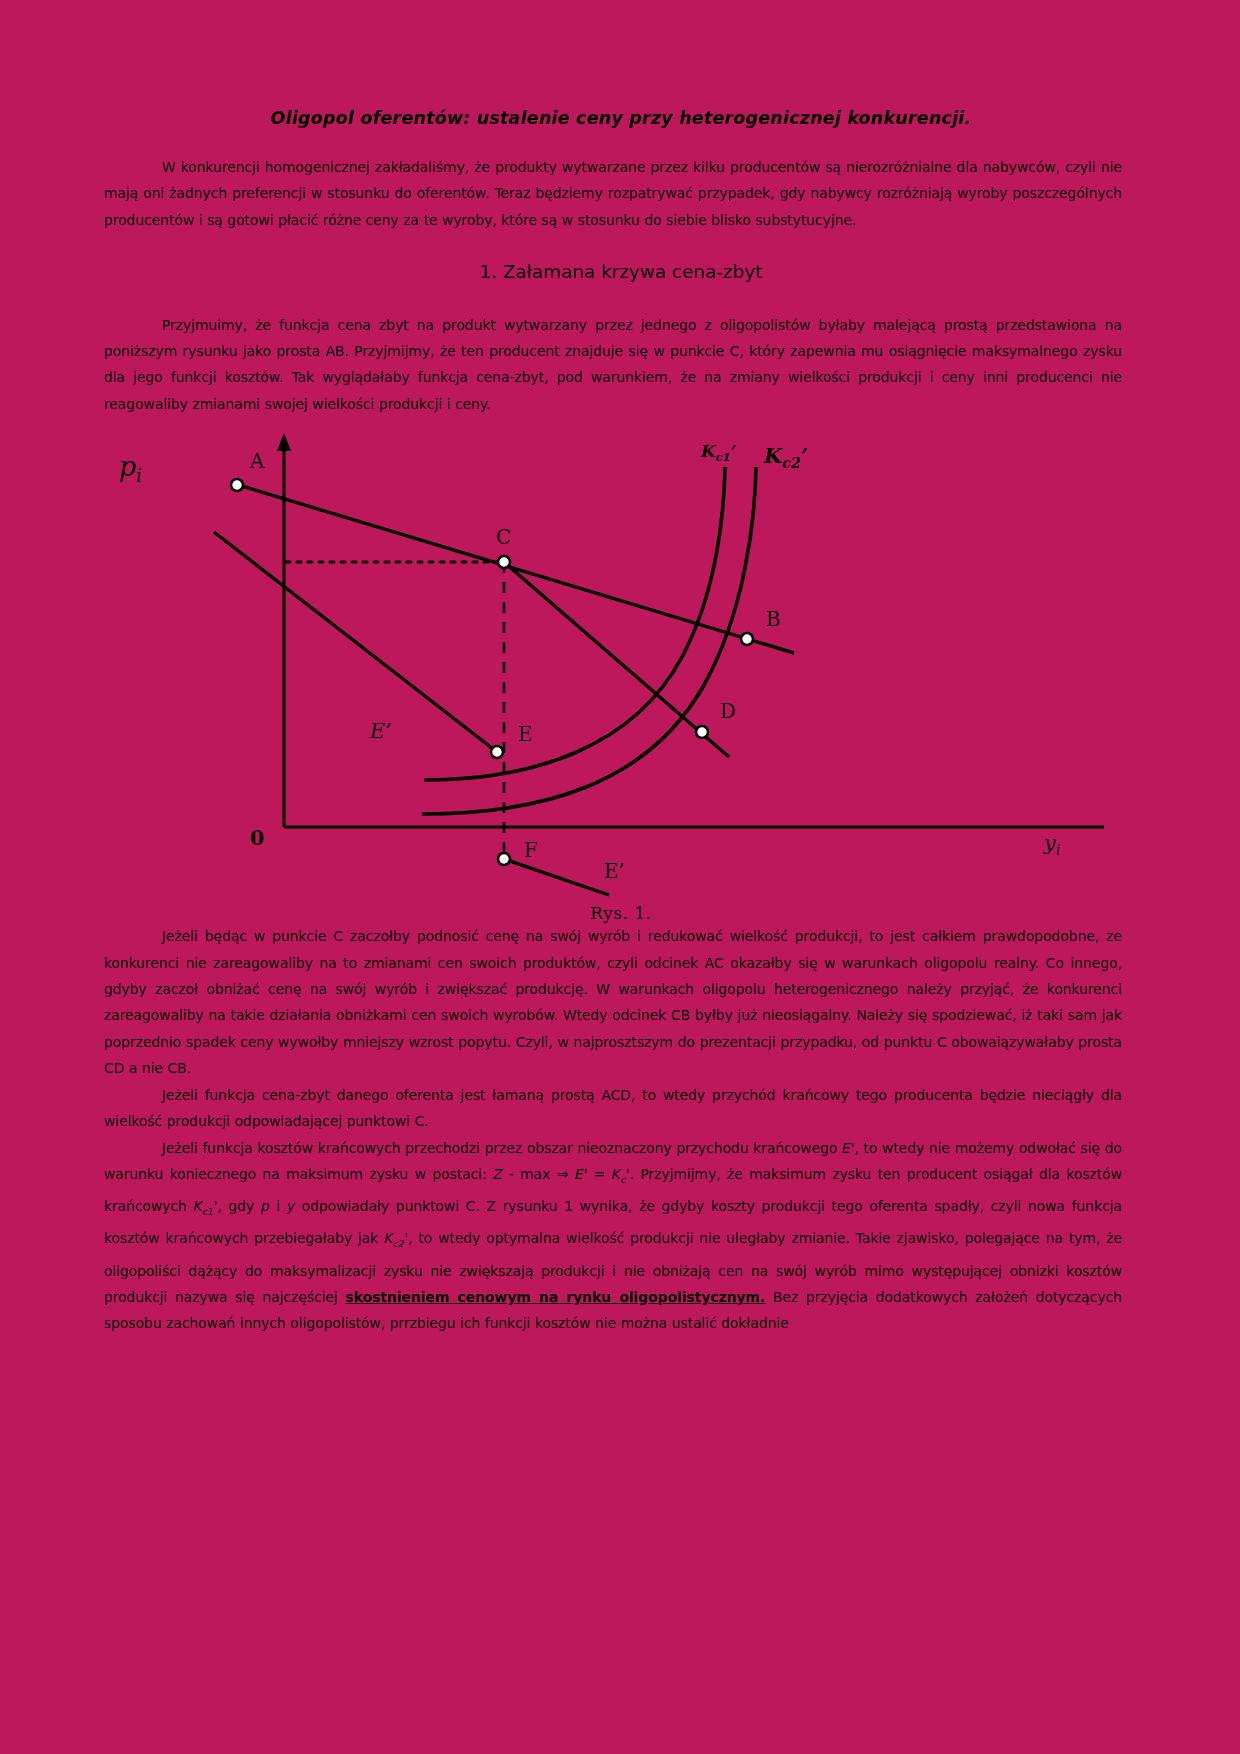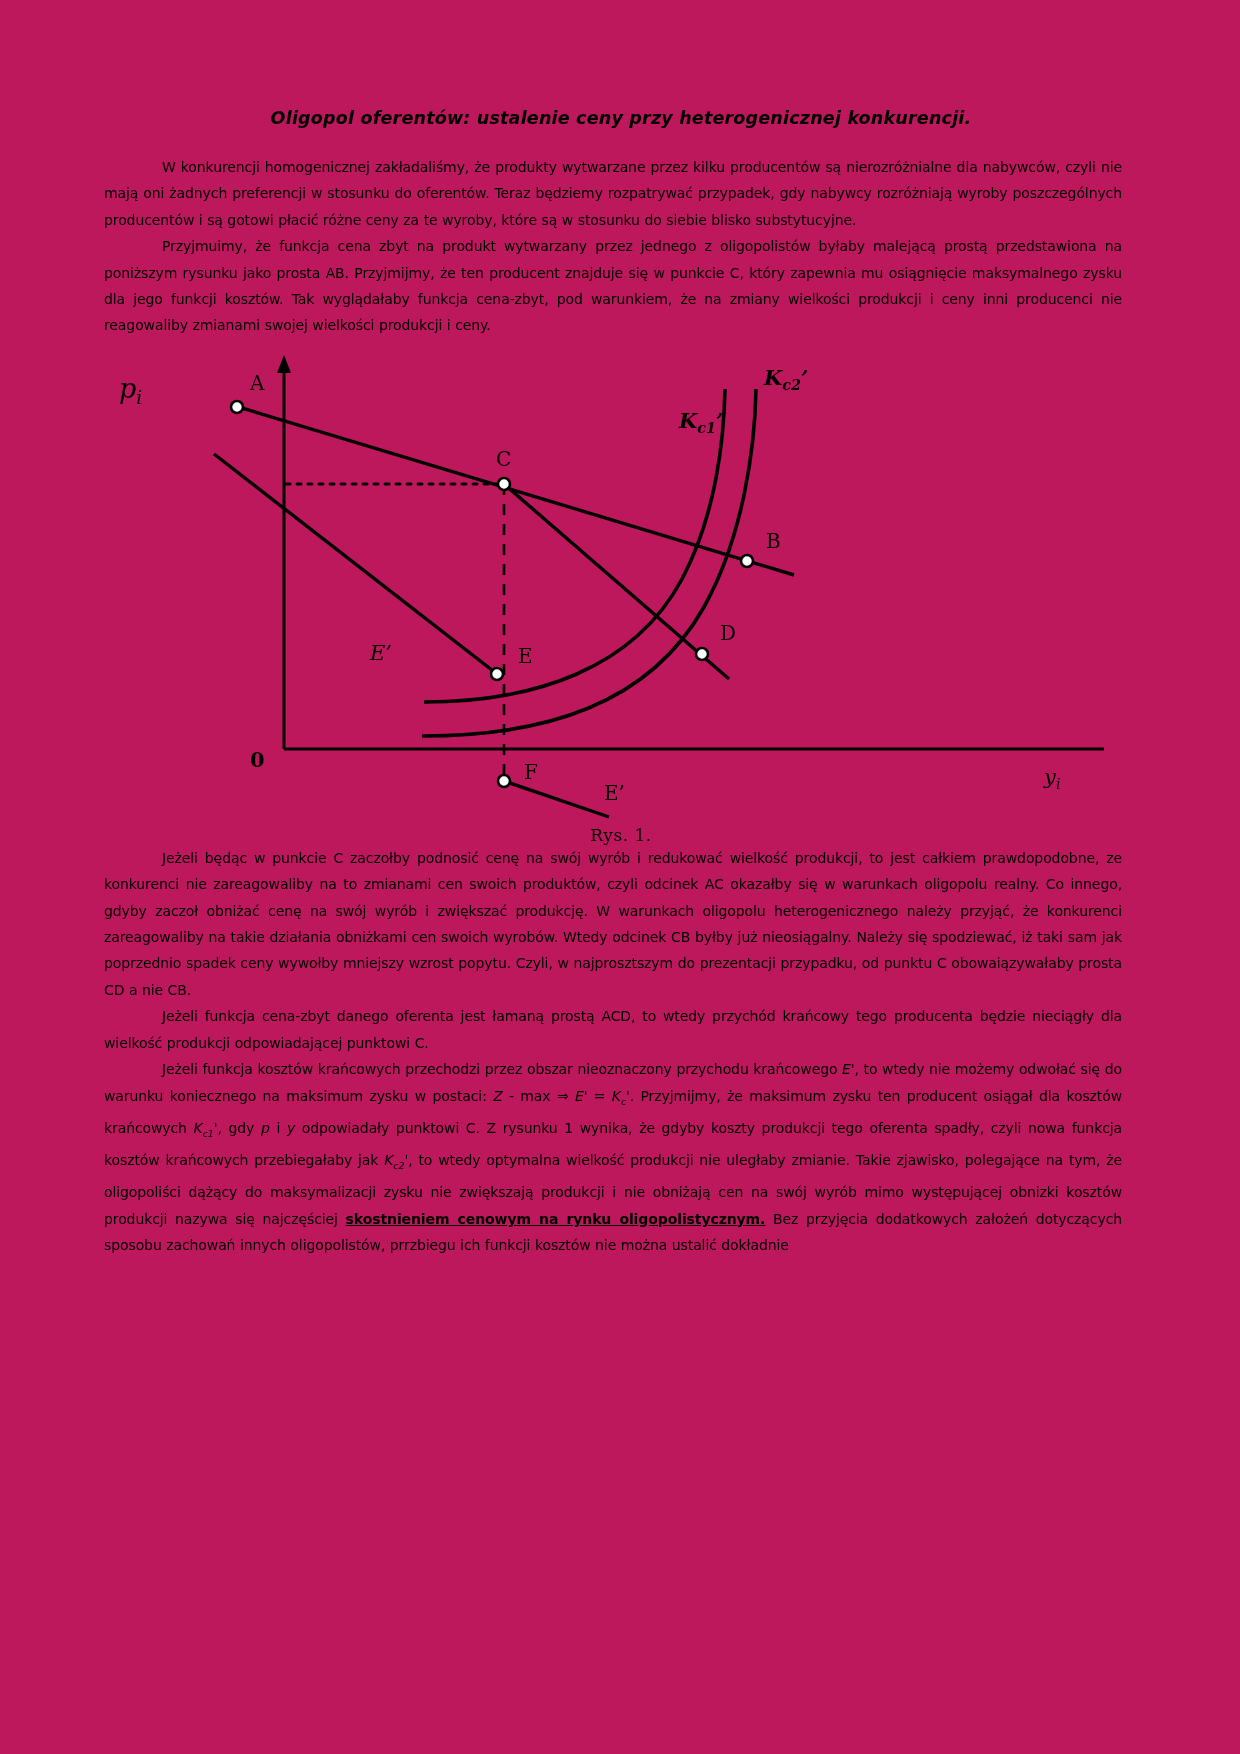--- a/index.html
+++ b/index.html
@@ -83,20 +83,21 @@
 </head>
 <body>
 
 <div class="page">
   <div class="content">
 
     <div class="doc-title">Oligopol oferentów: ustalenie ceny przy heterogenicznej konkurencji.</div>
 
     <p class="para indent">W konkurencji homogenicznej zakładaliśmy, że produkty wytwarzane przez kilku producentów są nierozróżnialne dla nabywców, czyli nie mają oni żadnych preferencji w stosunku do oferentów. Teraz będziemy rozpatrywać przypadek, gdy nabywcy rozróżniają wyroby poszczególnych producentów i są gotowi płacić różne ceny za te wyroby, które są w stosunku do siebie blisko substytucyjne.</p>
 
+    <div class="section-head">1. Załamana krzywa cena-zbyt</div>
 
     <p class="para indent">Przyjmuimy, że funkcja cena zbyt na produkt wytwarzany przez jednego z oligopolistów byłaby malejącą prostą przedstawiona na poniższym rysunku jako prosta AB. Przyjmijmy, że ten producent znajduje się w punkcie C, który zapewnia mu osiągnięcie maksymalnego zysku dla jego funkcji kosztów. Tak wyglądałaby funkcja cena-zbyt, pod warunkiem, że na zmiany wielkości produkcji i ceny inni producenci nie reagowaliby zmianami swojej wielkości produkcji i ceny.</p>
 
     <div class="figure">
       <svg width="1034" height="470" viewBox="0 0 1034 470">
 
         <g>
 
           <line x1="180" y1="18" x2="180" y2="400" stroke="#000" stroke-width="3"></line>
           <polygon points="180,6 173,24 187,24" fill="#000"></polygon>
@@ -127,21 +128,21 @@
         <circle cx="393" cy="325" r="6" fill="#fff" stroke="#000" stroke-width="2.6"></circle>
         <circle cx="400" cy="432" r="6" fill="#fff" stroke="#000" stroke-width="2.6"></circle>
       </svg>
 
       <div class="serif-lbl" style="position:absolute; left:15px; top:18px; font-size:27px; font-style:italic;margin-top:6px;">
         <span>p</span><sub>i</sub>
       </div>
 
       <div class="serif-lbl" style="position:absolute; left:146px; top:398px; font-size:21px; font-weight:bold;">0</div>
 
-      <div class="serif-lbl" style="position:absolute; left:940px; top:416px; font-size:21px; font-style:italic;">
+      <div class="serif-lbl" style="position:absolute; left:940px; top:404px; font-size:21px; font-style:italic;">
         <span>y</span><sub>i</sub>
       </div>
 
       <div class="serif-lbl" style="position:absolute; left:146px; top:22px; font-size:20px;">A</div>
 
       <div class="serif-lbl" style="position:absolute; left:662px; top:180px; font-size:20px;">B</div>
 
       <div class="serif-lbl" style="position:absolute; left:392px; top:98px; font-size:20px;">C</div>
 
       <div class="serif-lbl" style="position:absolute; left:616px; top:272px; font-size:20px;">D</div>
@@ -151,21 +152,21 @@
       <div class="serif-lbl" style="position:absolute; left:420px; top:411px; font-size:20px;">F</div>
 
       <div class="serif-lbl" style="position:absolute; left:266px; top:292px; font-size:21px; font-style:italic;">
         <span>E</span><span>’</span>
       </div>
 
       <div class="serif-lbl" style="position:absolute; left:500px; top:432px; font-size:20px;">
         <span>E</span><span>’</span>
       </div>
 
-      <div class="serif-lbl" style="position:absolute; left:575px; top:14px; font-size:21px; font-style:italic; font-weight:bold;margin-top:45px;">
+      <div class="serif-lbl" style="position:absolute; left:597px; top:14px; font-size:17px; font-style:italic; font-weight:bold;">
         <span>K</span><sub>c1</sub><span>’</span>
       </div>
 
       <div class="serif-lbl" style="position:absolute; left:660px; top:16px; font-size:21px; font-style:italic; font-weight:bold;">
         <span>K</span><sub>c2</sub><span>’</span>
       </div>
 
     </div>
 
     <div class="fig-caption">Rys. 1.</div>

